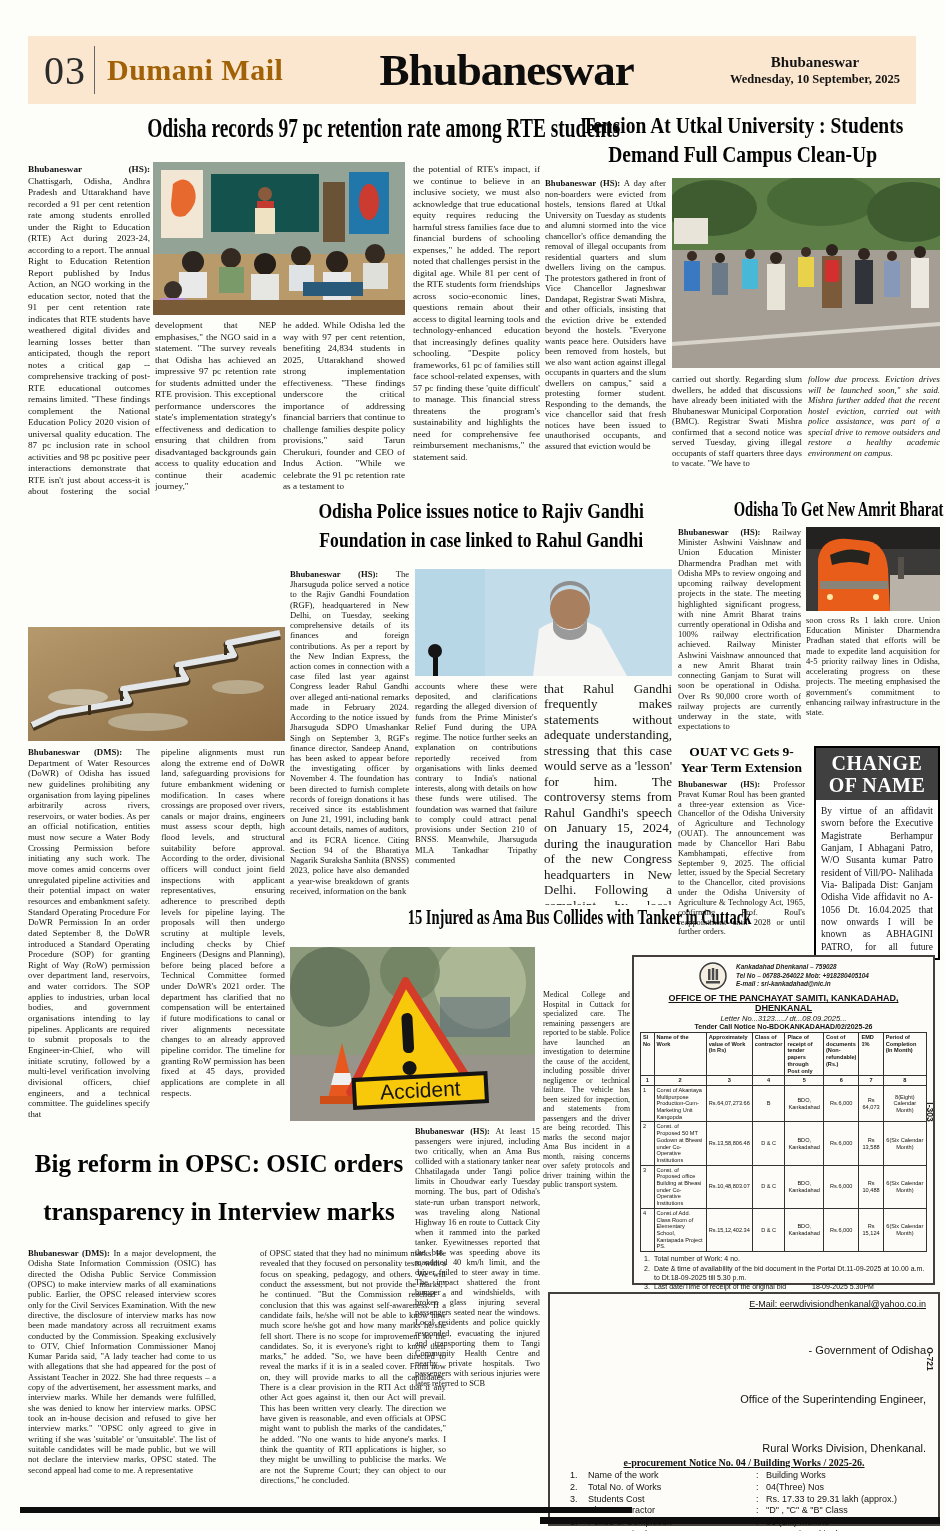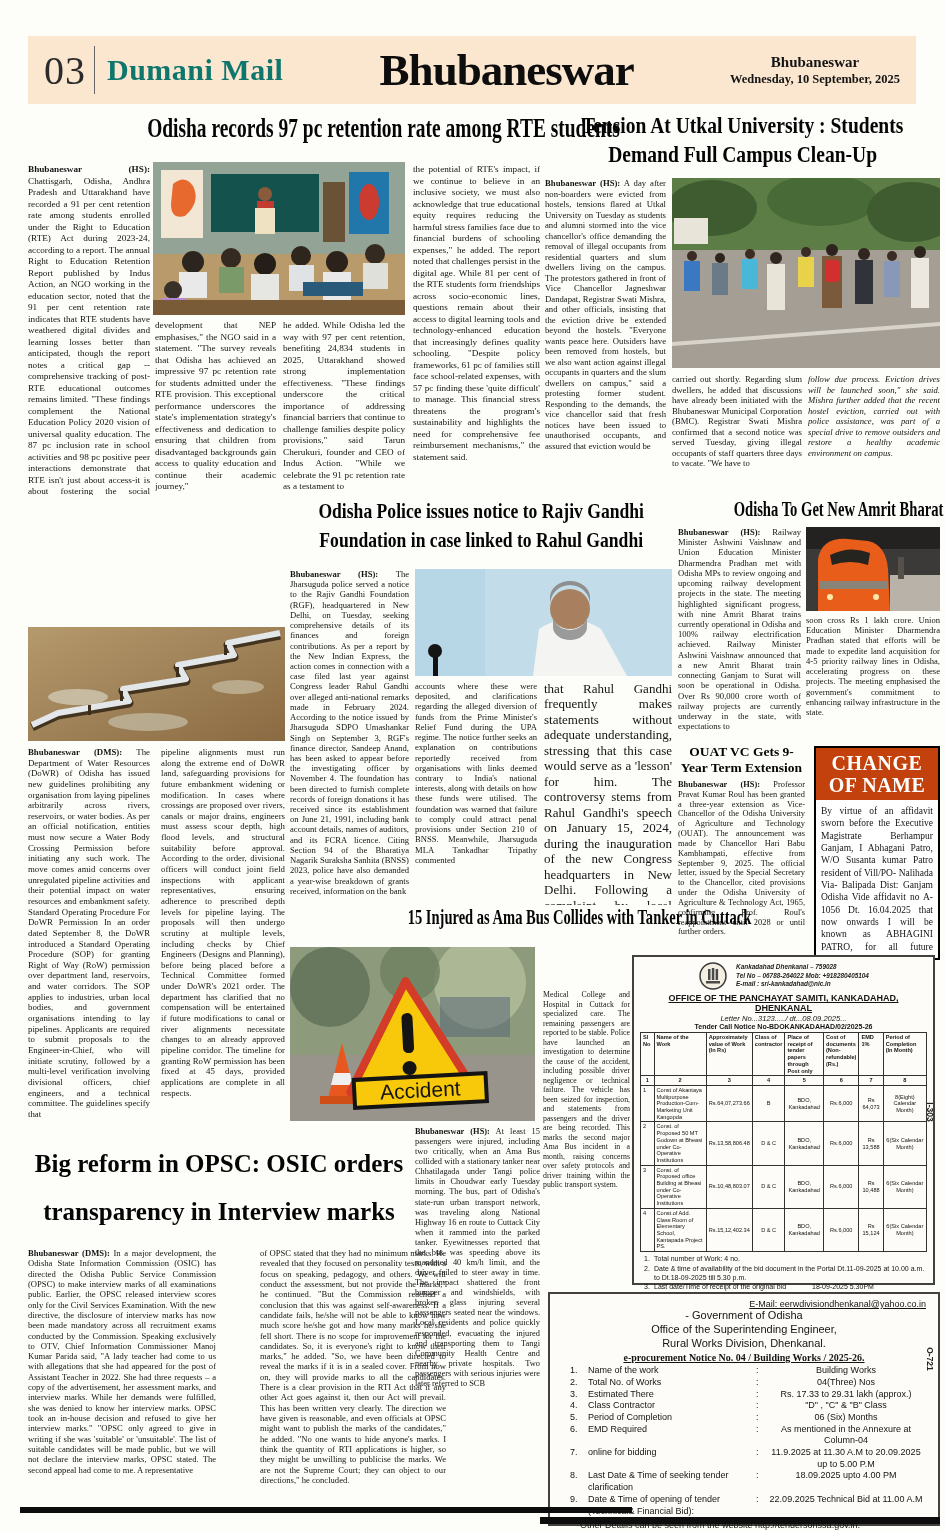--- a/index.html
+++ b/index.html
@@ -4,36 +4,36 @@
 <style>
   html,body{margin:0;padding:0;background:#e9e6e0;}
   .page{position:relative;width:945px;height:1531px;background:#fdfdfa;overflow:hidden;
         font-family:"Liberation Serif",serif;color:#141414;}
   .abs{position:absolute;}
   
   .masthead{left:28px;top:36px;width:888px;height:68px;background:#fbe7cf;
             display:flex;align-items:center;padding:0 16px;box-sizing:border-box;}
   .pageno{font-size:40px;color:#2b2b2b;letter-spacing:1px;}
   .mast-div{width:1px;height:48px;background:#666;margin:0 12px 0 8px;}
-  .brand{font-size:30px;font-weight:bold;color:#0f766e;letter-spacing:.5px;}
+  .brand{font-size:30px;font-weight:bold;color:#a16207;letter-spacing:.5px;}
   .center-title{flex:1;text-align:center;font-size:45px;font-weight:bold;color:#0d0d0d;letter-spacing:-1px;}
   .dateblock{text-align:center;line-height:1.25;}
   .dateblock .c1{font-size:15px;font-weight:bold;}
   .dateblock .c2{font-size:12.5px;font-weight:bold;}
   
   .hl{font-weight:bold;color:#050505;text-align:center;font-family:"Liberation Serif",serif;}
   .squeeze{transform-origin:0 0;display:block;}
   
   .col{position:absolute;text-align:justify;overflow:hidden;}
   .col p{margin:0;}
   .lead{font-weight:bold;}
   svg{display:block;}
   
   .con-box{border:2px solid #000;background:#fff;box-sizing:border-box;}
-  .con-title{background:#c2410c;color:#fff;font-weight:bold;font-size:20px;line-height:1.1;
+  .con-title{background:#404040;color:#fff;font-weight:bold;font-size:20px;line-height:1.1;
              text-align:center;padding:4px 2px;letter-spacing:.5px;}
   .con-body{padding:5px 5px;font-size:9.5px;line-height:1.3;text-align:justify;}
   
   .t1{border:2px solid #44413c;background:#fdfcf8;box-sizing:border-box;
       font-family:"Liberation Sans",sans-serif;padding:4px 6px;}
   .t1-head{display:flex;align-items:center;justify-content:center;gap:8px;}
   .t1-addr{font-size:6.4px;font-style:italic;font-weight:bold;line-height:1.35;color:#222;}
   .t1-office{font-size:9px;font-weight:bold;text-align:center;text-decoration:underline;margin-top:2px;}
   .t1-letter{font-size:7.6px;text-align:center;margin-top:1px;font-style:italic;}
   .t1-call{font-size:7px;font-weight:bold;text-align:center;}
@@ -51,28 +51,28 @@
   .t1-bottom{display:flex;justify-content:space-between;align-items:flex-end;margin-top:3px;}
   .t1-oipr{font-family:"Liberation Serif",serif;font-weight:bold;font-size:10px;}
   .t1-sd{font-size:7px;text-align:center;}
   .t1-signer{font-weight:bold;font-size:10px;}
   .vcode{position:absolute;font-family:"Liberation Sans",sans-serif;font-weight:bold;
          font-size:8.5px;transform:rotate(90deg);transform-origin:center;color:#222;}
   
   .t2{border:2px solid #44413c;background:#fdfcf8;box-sizing:border-box;
       font-family:"Liberation Sans",sans-serif;padding:5px 12px;}
   .t2-email{text-align:right;font-size:9px;text-decoration:underline;}
-  .t2-c{text-align:center;font-size:11px;line-height:1.25;}
+  .t2-c{text-align:right;font-size:11px;line-height:1.25;margin-top:35px;}
   .t2-notice{text-align:center;font-size:10px;font-weight:bold;text-decoration:underline;
              font-family:"Liberation Serif",serif;margin:2px 0;}
   .t2-row{display:flex;font-size:9px;line-height:1.3;}
   .t2-row .t2n{width:26px;flex:none;padding-left:8px;box-sizing:border-box;}
   .t2-row .t2l{width:168px;flex:none;}
   .t2-row .t2c{width:10px;flex:none;}
-  .t2-row .t2v{flex:1;text-align:center;}
+  .t2-row .t2v{flex:1;}
   .t2-other{font-size:9px;margin-top:3px;padding-left:18px;}
   .rule{position:absolute;background:#0d0d0d;}
 </style>
 </head>
 <body>
 
 <div class="page">
 
   <header class="abs masthead">
     <div class="pageno">03</div>
@@ -465,21 +465,21 @@
           <span class="t2v">Building Works</span>
         </div>
       <div class="t2-row">
           <span class="t2n">2.</span>
           <span class="t2l">Total No. of Works</span>
           <span class="t2c">:</span>
           <span class="t2v">04(Three) Nos</span>
         </div>
       <div class="t2-row">
           <span class="t2n">3.</span>
-          <span class="t2l">Estimated There</span>
+          <span class="t2l">Students Cost</span>
           <span class="t2c">:</span>
           <span class="t2v">Rs. 17.33 to 29.31 lakh (approx.)</span>
         </div>
       <div class="t2-row">
           <span class="t2n">4.</span>
           <span class="t2l">Class Contractor</span>
           <span class="t2c">:</span>
           <span class="t2v">"D" , "C" &amp; "B" Class</span>
         </div>
       <div class="t2-row">

